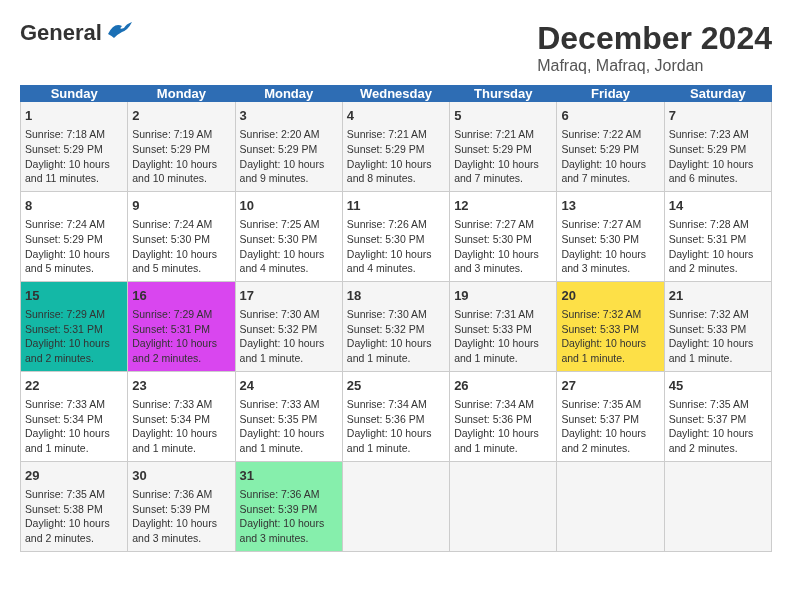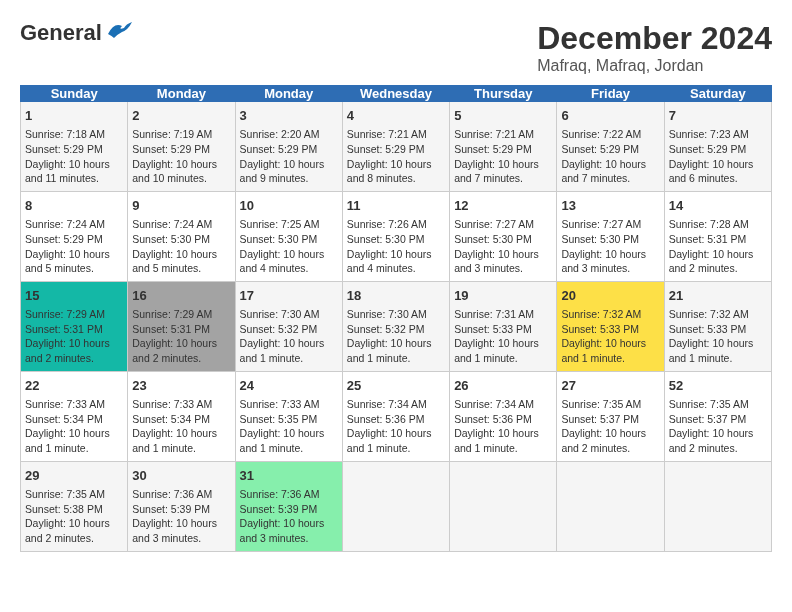--- a/index.html
+++ b/index.html
@@ -118,35 +118,35 @@
         <td><span class="day-num">8</span><span>Sunrise: 7:24 AM</span><br><span>Sunset: 5:29 PM</span><br><span>Daylight: 10 hours and 5 minutes.</span></td>
         <td><span class="day-num">9</span><span>Sunrise: 7:24 AM</span><br><span>Sunset: 5:30 PM</span><br><span>Daylight: 10 hours and 5 minutes.</span></td>
         <td><span class="day-num">10</span><span>Sunrise: 7:25 AM</span><br><span>Sunset: 5:30 PM</span><br><span>Daylight: 10 hours and 4 minutes.</span></td>
         <td><span class="day-num">11</span><span>Sunrise: 7:26 AM</span><br><span>Sunset: 5:30 PM</span><br><span>Daylight: 10 hours and 4 minutes.</span></td>
         <td><span class="day-num">12</span><span>Sunrise: 7:27 AM</span><br><span>Sunset: 5:30 PM</span><br><span>Daylight: 10 hours and 3 minutes.</span></td>
         <td><span class="day-num">13</span><span>Sunrise: 7:27 AM</span><br><span>Sunset: 5:30 PM</span><br><span>Daylight: 10 hours and 3 minutes.</span></td>
         <td><span class="day-num">14</span><span>Sunrise: 7:28 AM</span><br><span>Sunset: 5:31 PM</span><br><span>Daylight: 10 hours and 2 minutes.</span></td>
       </tr>
       <tr style="background: rgb(245, 245, 245);">
         <td style="background: #14b8a6;"><span class="day-num">15</span><span>Sunrise: 7:29 AM</span><br><span>Sunset: 5:31 PM</span><br><span>Daylight: 10 hours and 2 minutes.</span></td>
-        <td style="background: #a3a3a3;"><span class="day-num">16</span><span>Sunrise: 7:29 AM</span><br><span>Sunset: 5:31 PM</span><br><span>Daylight: 10 hours and 2 minutes.</span></td>
+        <td style="background: #d946ef;"><span class="day-num">16</span><span>Sunrise: 7:29 AM</span><br><span>Sunset: 5:31 PM</span><br><span>Daylight: 10 hours and 2 minutes.</span></td>
         <td style="background: rgb(245, 245, 245); margin-left: 16px;"><span class="day-num">17</span><span>Sunrise: 7:30 AM</span><br><span>Sunset: 5:32 PM</span><br><span>Daylight: 10 hours and 1 minute.</span></td>
         <td style="background: rgb(245, 245, 245);"><span class="day-num">18</span><span>Sunrise: 7:30 AM</span><br><span>Sunset: 5:32 PM</span><br><span>Daylight: 10 hours and 1 minute.</span></td>
         <td style="background: rgb(245, 245, 245);"><span class="day-num">19</span><span>Sunrise: 7:31 AM</span><br><span>Sunset: 5:33 PM</span><br><span>Daylight: 10 hours and 1 minute.</span></td>
         <td style="background: #fde047;"><span class="day-num">20</span><span>Sunrise: 7:32 AM</span><br><span>Sunset: 5:33 PM</span><br><span>Daylight: 10 hours and 1 minute.</span></td>
         <td style="background: rgb(245, 245, 245);"><span class="day-num">21</span><span>Sunrise: 7:32 AM</span><br><span>Sunset: 5:33 PM</span><br><span>Daylight: 10 hours and 1 minute.</span></td>
       </tr>
       <tr>
         <td><span class="day-num">22</span><span>Sunrise: 7:33 AM</span><br><span>Sunset: 5:34 PM</span><br><span>Daylight: 10 hours and 1 minute.</span></td>
         <td><span class="day-num">23</span><span>Sunrise: 7:33 AM</span><br><span>Sunset: 5:34 PM</span><br><span>Daylight: 10 hours and 1 minute.</span></td>
         <td><span class="day-num">24</span><span>Sunrise: 7:33 AM</span><br><span>Sunset: 5:35 PM</span><br><span>Daylight: 10 hours and 1 minute.</span></td>
         <td><span class="day-num">25</span><span>Sunrise: 7:34 AM</span><br><span>Sunset: 5:36 PM</span><br><span>Daylight: 10 hours and 1 minute.</span></td>
         <td><span class="day-num">26</span><span>Sunrise: 7:34 AM</span><br><span>Sunset: 5:36 PM</span><br><span>Daylight: 10 hours and 1 minute.</span></td>
         <td><span class="day-num">27</span><span>Sunrise: 7:35 AM</span><br><span>Sunset: 5:37 PM</span><br><span>Daylight: 10 hours and 2 minutes.</span></td>
-        <td><span class="day-num">52</span><span>Sunrise: 7:35 AM</span><br><span>Sunset: 5:37 PM</span><br><span>Daylight: 10 hours and 2 minutes.</span></td>
+        <td><span class="day-num">45</span><span>Sunrise: 7:35 AM</span><br><span>Sunset: 5:37 PM</span><br><span>Daylight: 10 hours and 2 minutes.</span></td>
       </tr>
       <tr style="background: rgb(245, 245, 245);">
         <td style="background: rgb(245, 245, 245);"><span class="day-num">29</span><span>Sunrise: 7:35 AM</span><br><span>Sunset: 5:38 PM</span><br><span>Daylight: 10 hours and 2 minutes.</span></td>
         <td style="background: rgb(245, 245, 245);"><span class="day-num">30</span><span>Sunrise: 7:36 AM</span><br><span>Sunset: 5:39 PM</span><br><span>Daylight: 10 hours and 3 minutes.</span></td>
         <td style="background: #86efac;"><span class="day-num">31</span><span>Sunrise: 7:36 AM</span><br><span>Sunset: 5:39 PM</span><br><span>Daylight: 10 hours and 3 minutes.</span></td>
         <td class="empty-cell" style="background: rgb(249, 249, 249);"></td>
         <td class="empty-cell" style="background: rgb(249, 249, 249);"></td>
         <td class="empty-cell" style="background: rgb(249, 249, 249);"></td>
         <td class="empty-cell" style="background: rgb(249, 249, 249);"></td>
       </tr>

